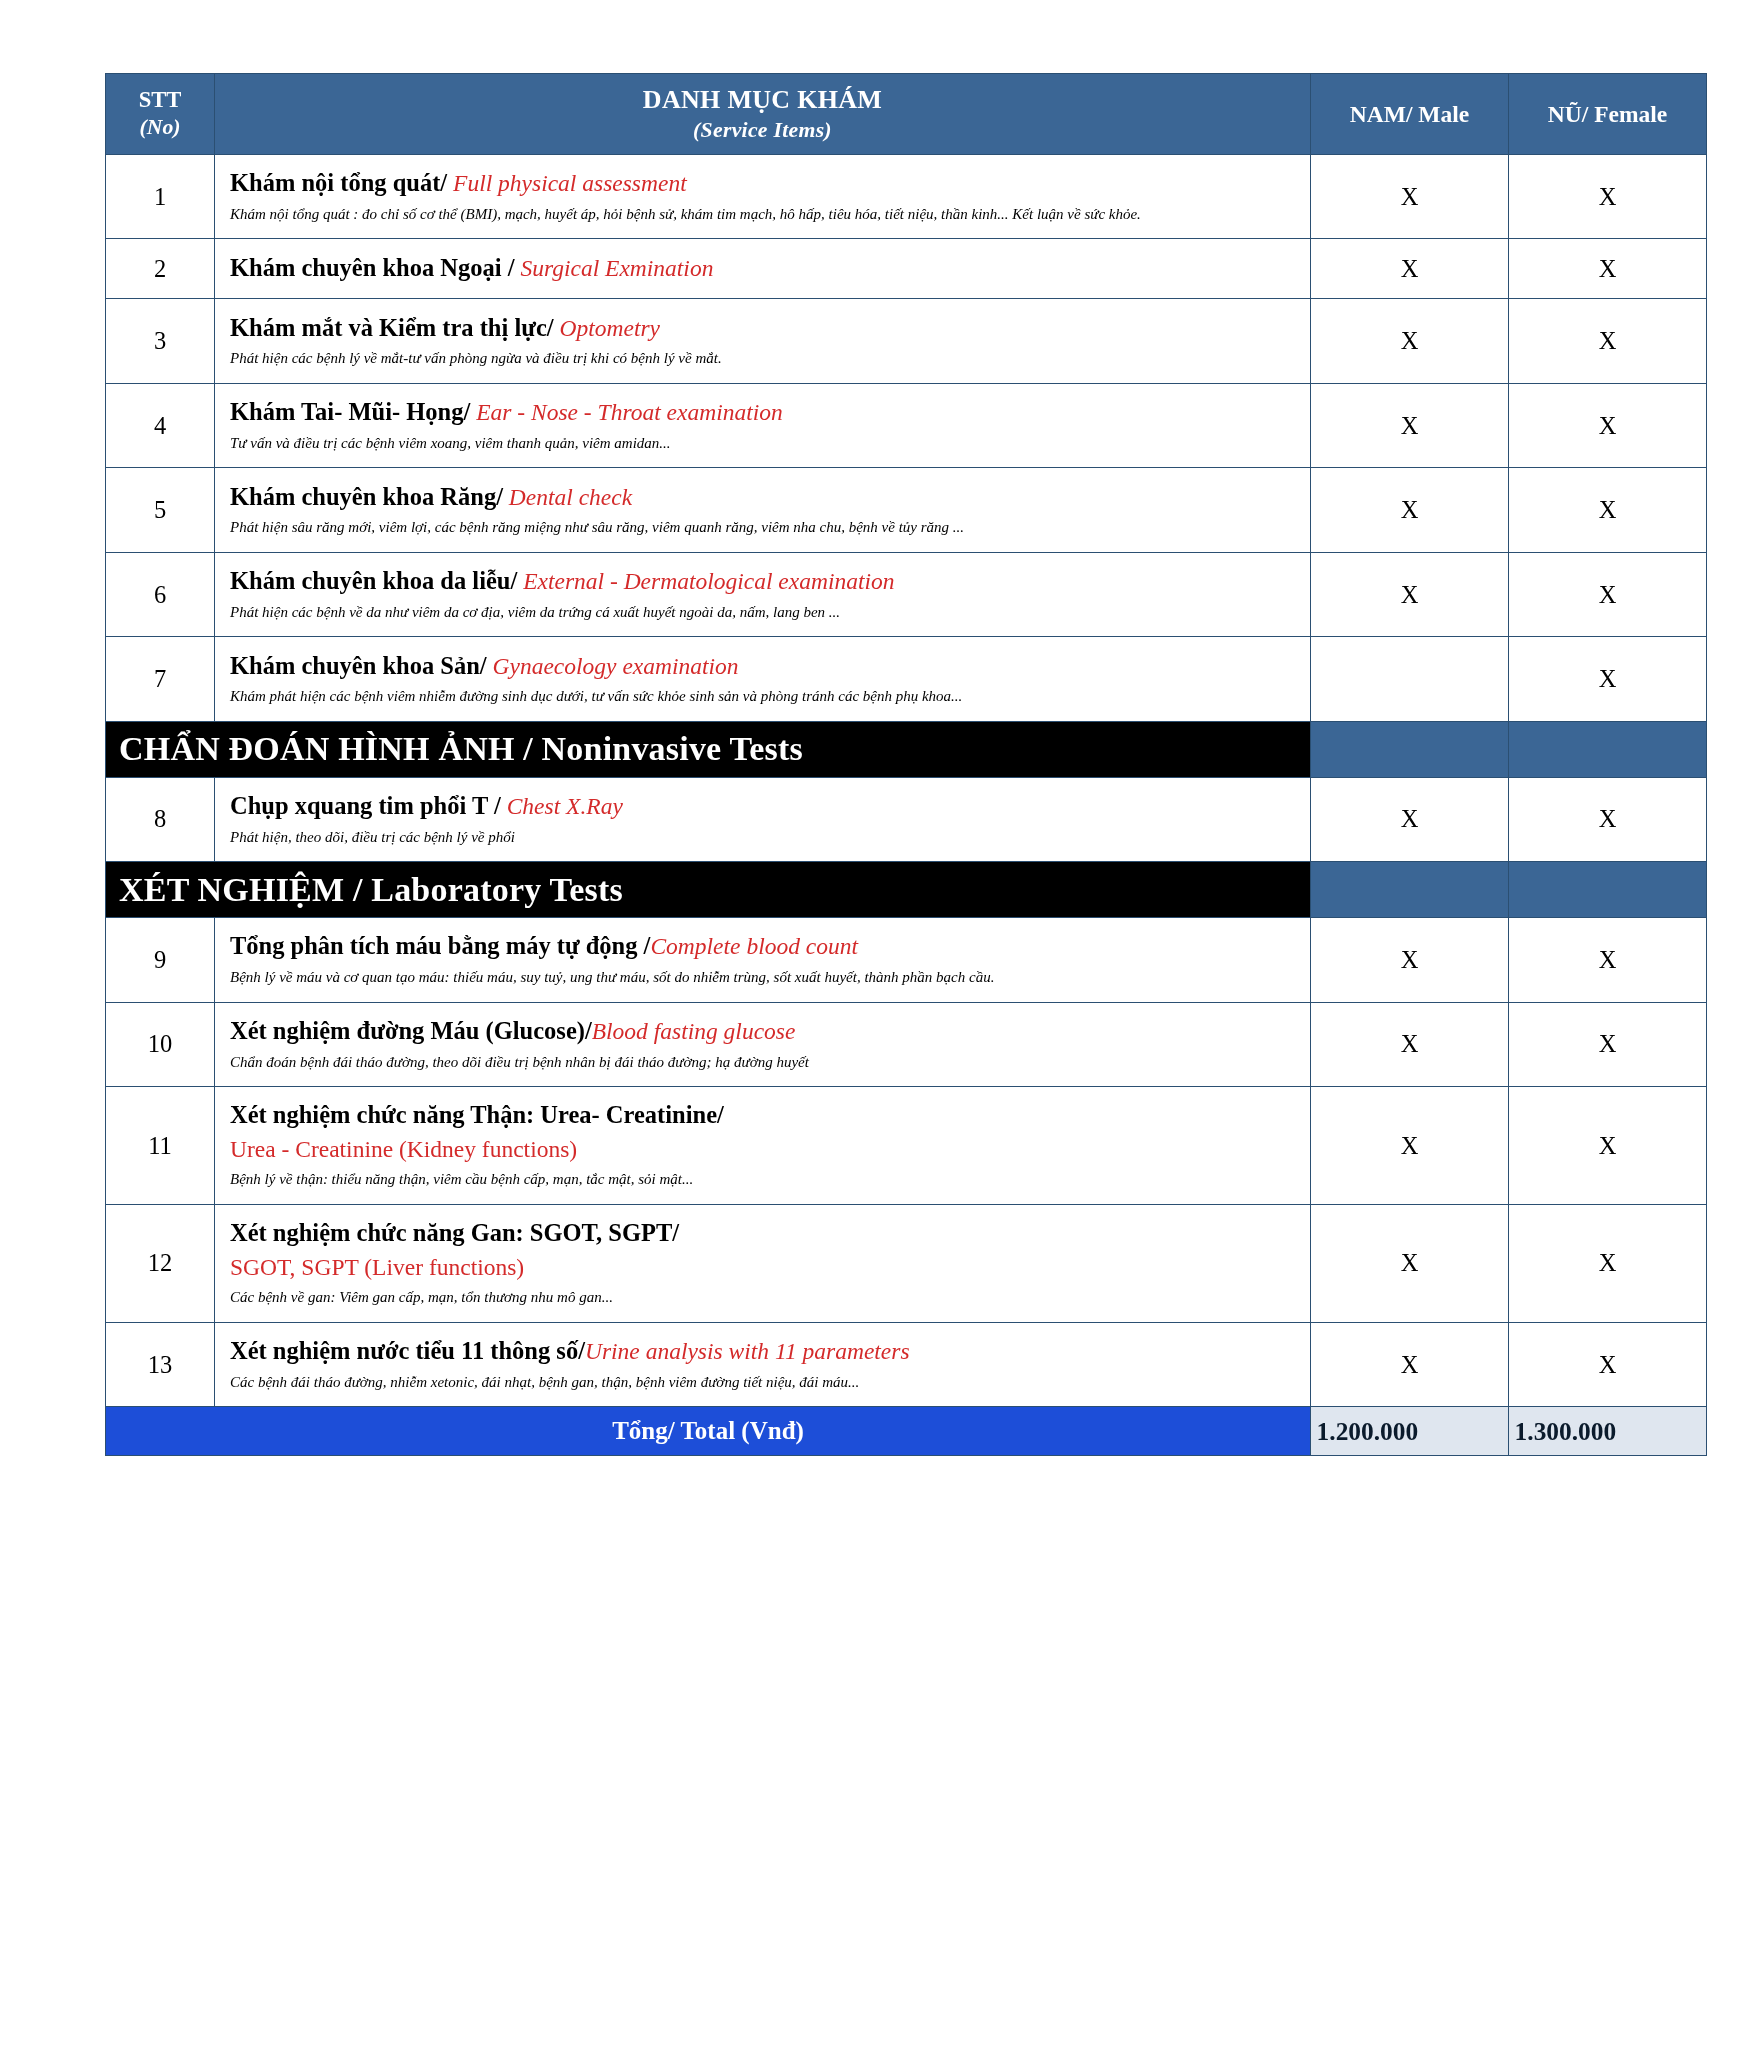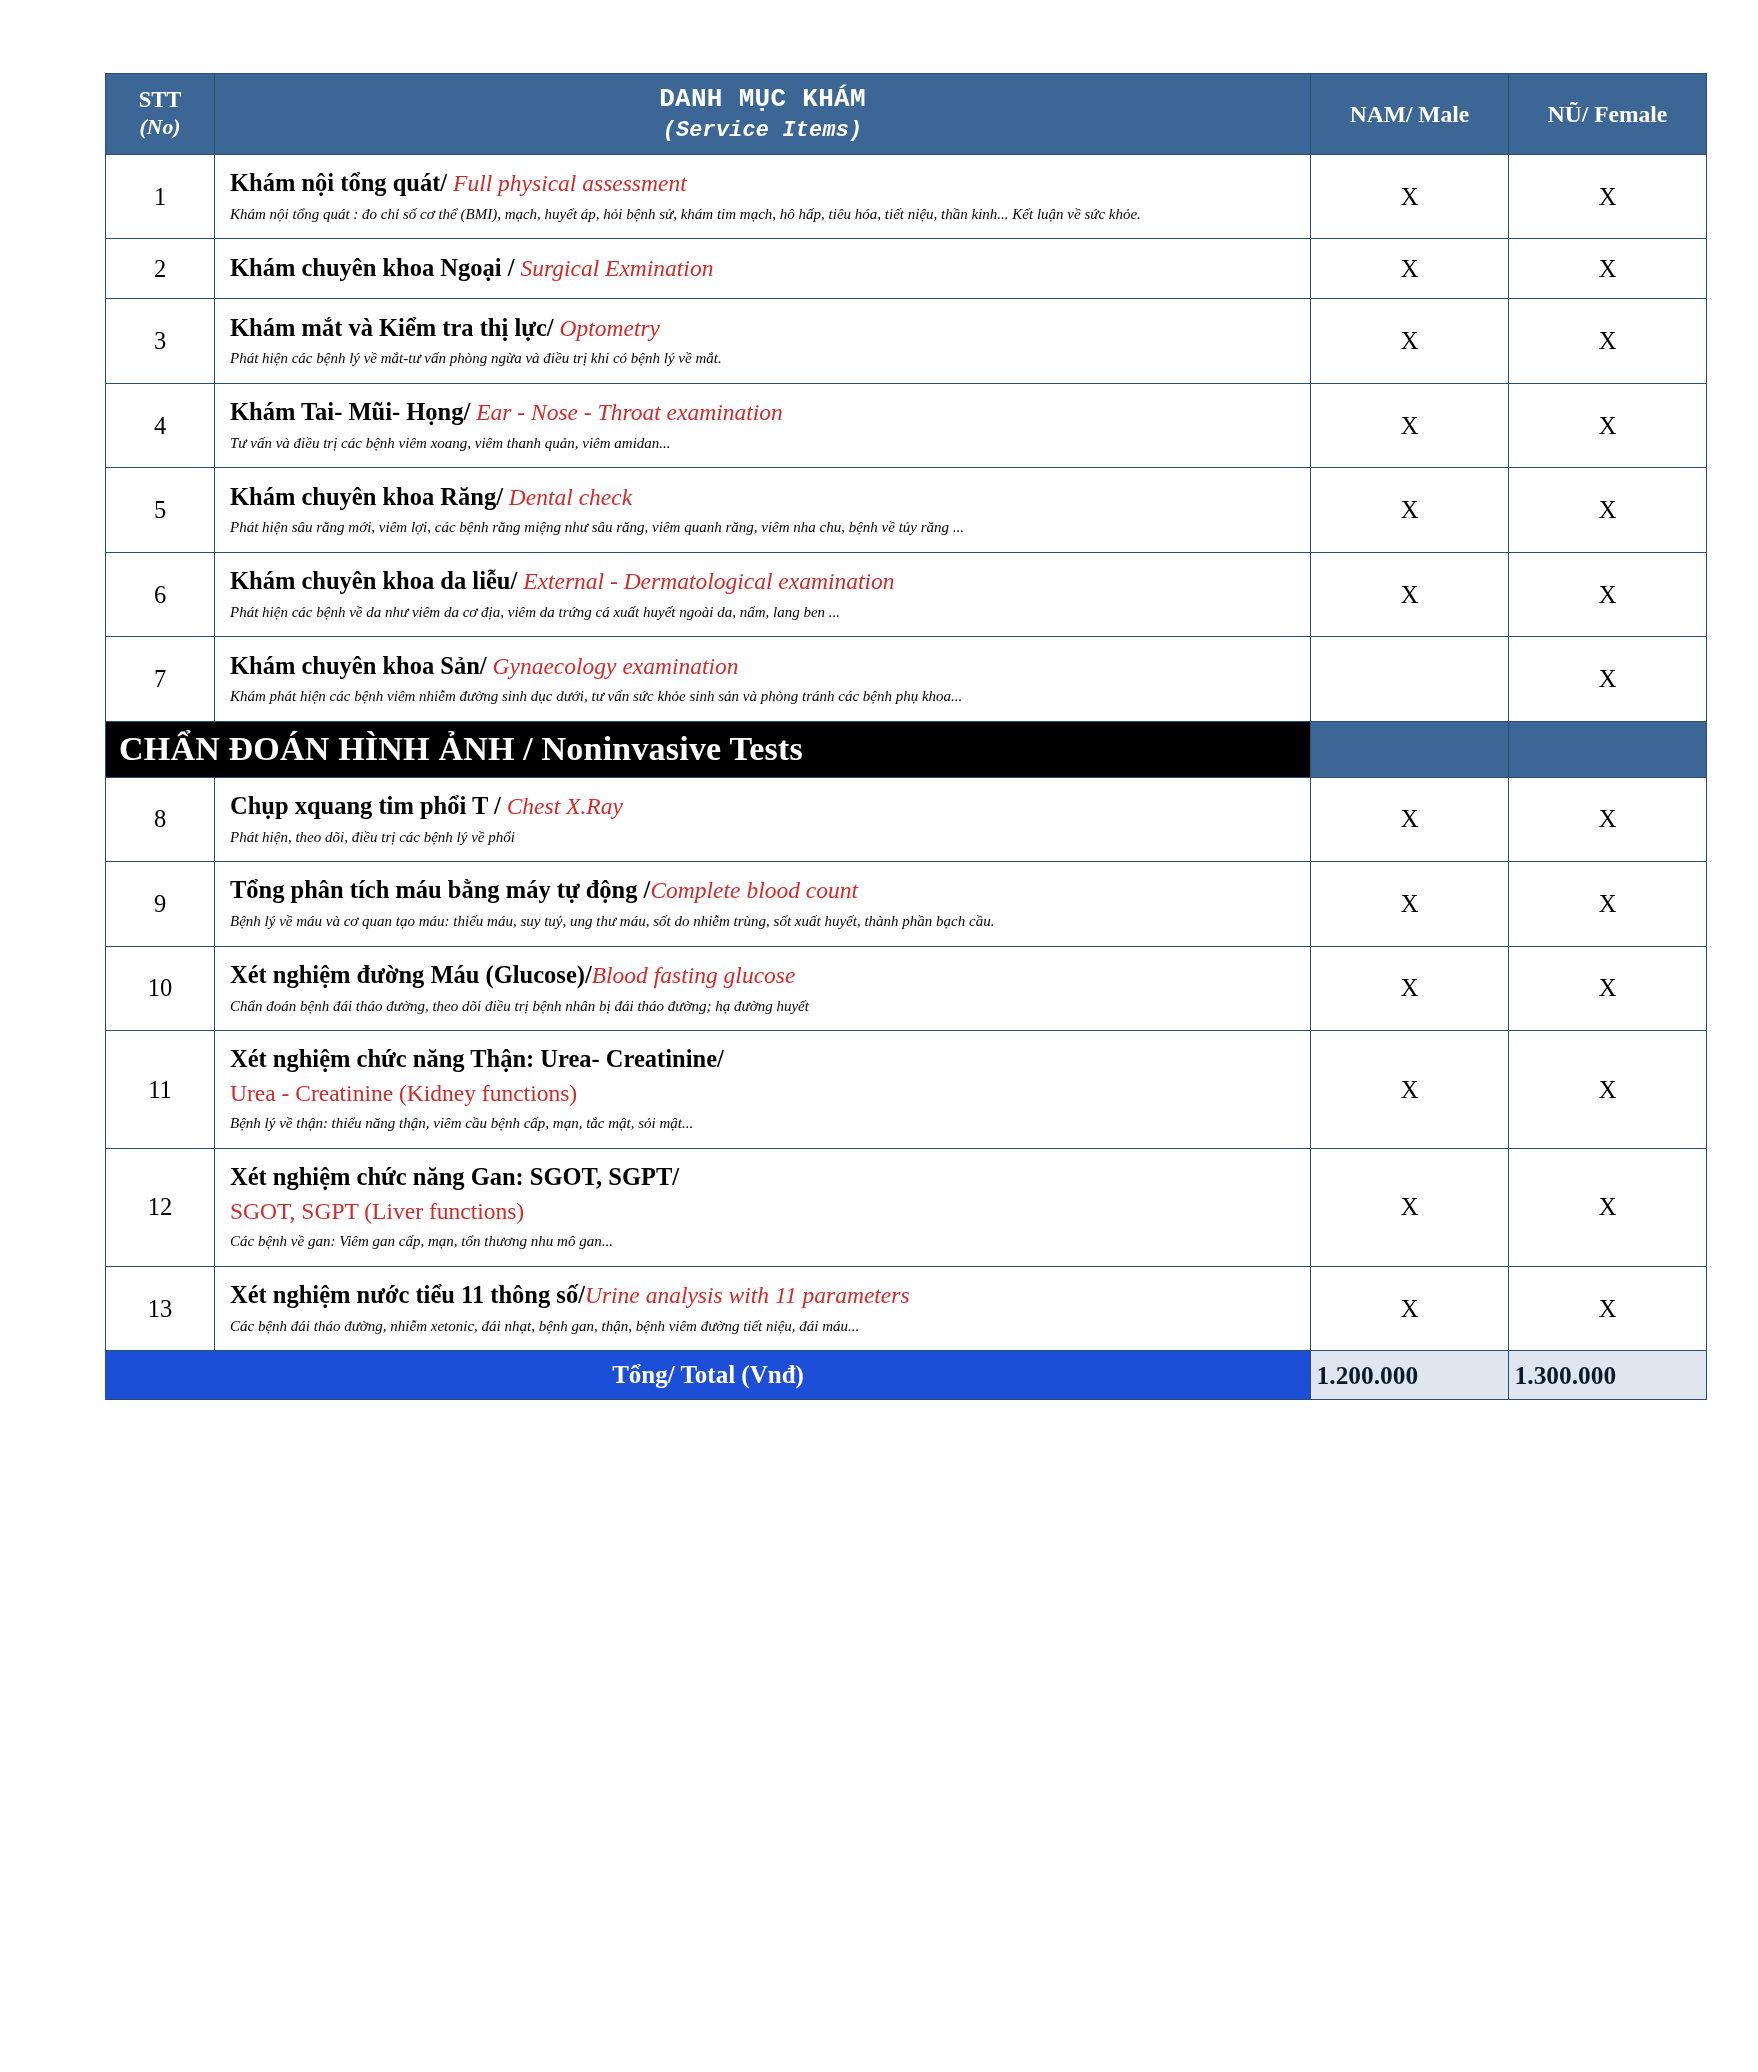--- a/index.html
+++ b/index.html
@@ -43,21 +43,21 @@
     padding: 9.4px 5.6px;
     line-height: 1.28;
   }
   thead th .sub {
     display: block;
     font-style: italic;
     font-weight: bold;
     font-size: 21.7px;
   }
   th.h-stt { font-size: 22.6px; }
-  th.h-desc { font-size: 26px; letter-spacing: 0.3px; font-family: Liberation Mono, monospace; }
+  th.h-desc { font-size: 26px; letter-spacing: 0.3px; }
   th.h-male, th.h-fem { font-size: 23.5px; }
 
   
   td.stt {
     text-align: center;
     font-size: 24.5px;
   }
   td.desc {
     padding: 11.3px 15px 13px 15px;
     line-height: 1.42;
@@ -192,20 +192,25 @@
           <td class="section-empty"></td>
           <td class="section-empty"></td>
         </tr>
         <tr>
           <td class="stt">8</td>
           <td class="desc"><span class="title-vi">Chụp xquang tim phổi T /</span><span class="title-en"> Chest X.Ray</span><span class="detail">Phát hiện, theo dõi, điều trị các bệnh lý về phổi</span></td>
           <td class="mark">X</td>
           <td class="mark">X</td>
         </tr>
         <tr>
+          <td class="section" colspan="2">XÉT NGHIỆM / Laboratory Tests</td>
+          <td class="section-empty"></td>
+          <td class="section-empty"></td>
+        </tr>
+        <tr>
           <td class="stt">9</td>
           <td class="desc"><span class="title-vi">Tổng phân tích máu bằng máy tự động /</span><span class="title-en">Complete blood count</span><span class="detail">Bệnh lý về máu và cơ quan tạo máu: thiếu máu, suy tuỷ, ung thư máu, sốt do nhiễm trùng, sốt xuất huyết, thành phần bạch cầu.</span></td>
           <td class="mark">X</td>
           <td class="mark">X</td>
         </tr>
         <tr>
           <td class="stt">10</td>
           <td class="desc"><span class="title-vi">Xét nghiệm đường Máu (Glucose)/</span><span class="title-en">Blood fasting glucose</span><span class="detail">Chẩn đoán bệnh đái tháo đường, theo dõi điều trị bệnh nhân bị đái tháo đường; hạ đường huyết</span></td>
           <td class="mark">X</td>
           <td class="mark">X</td>

